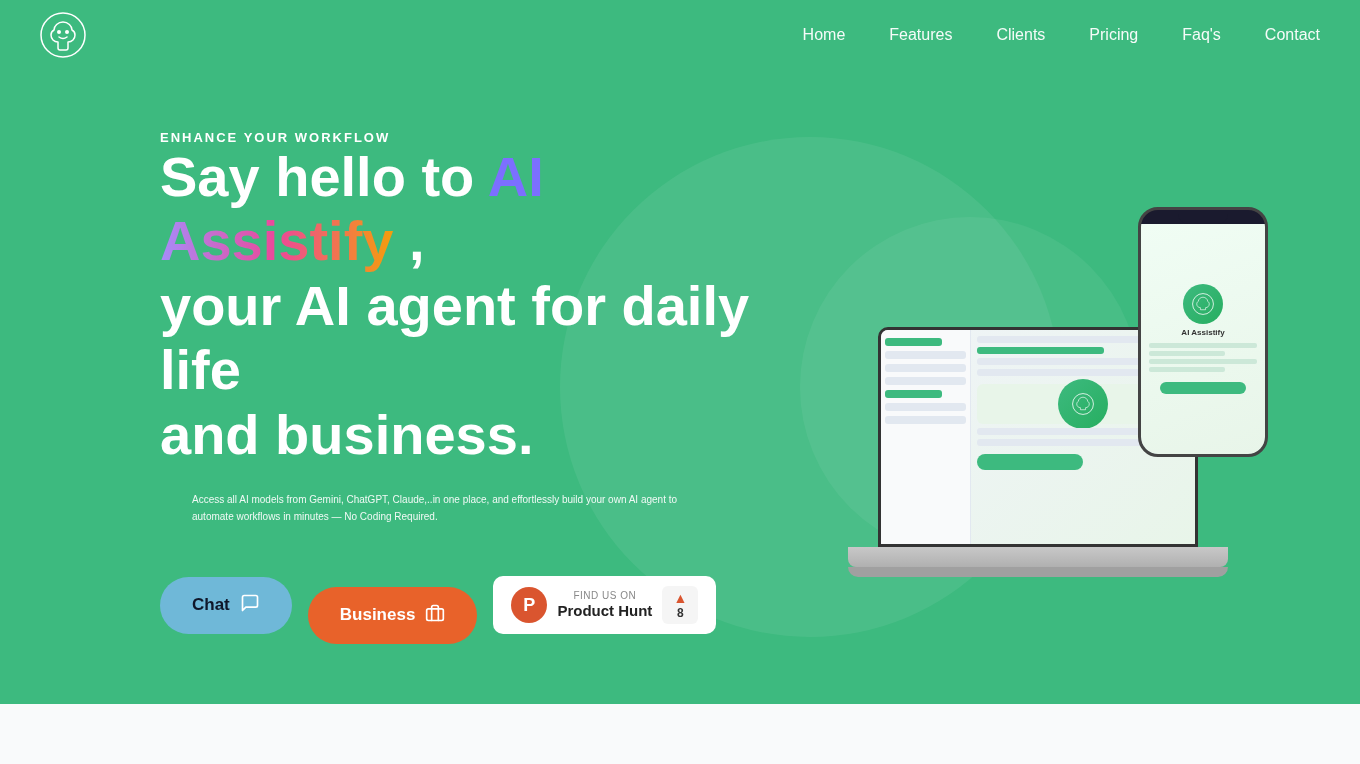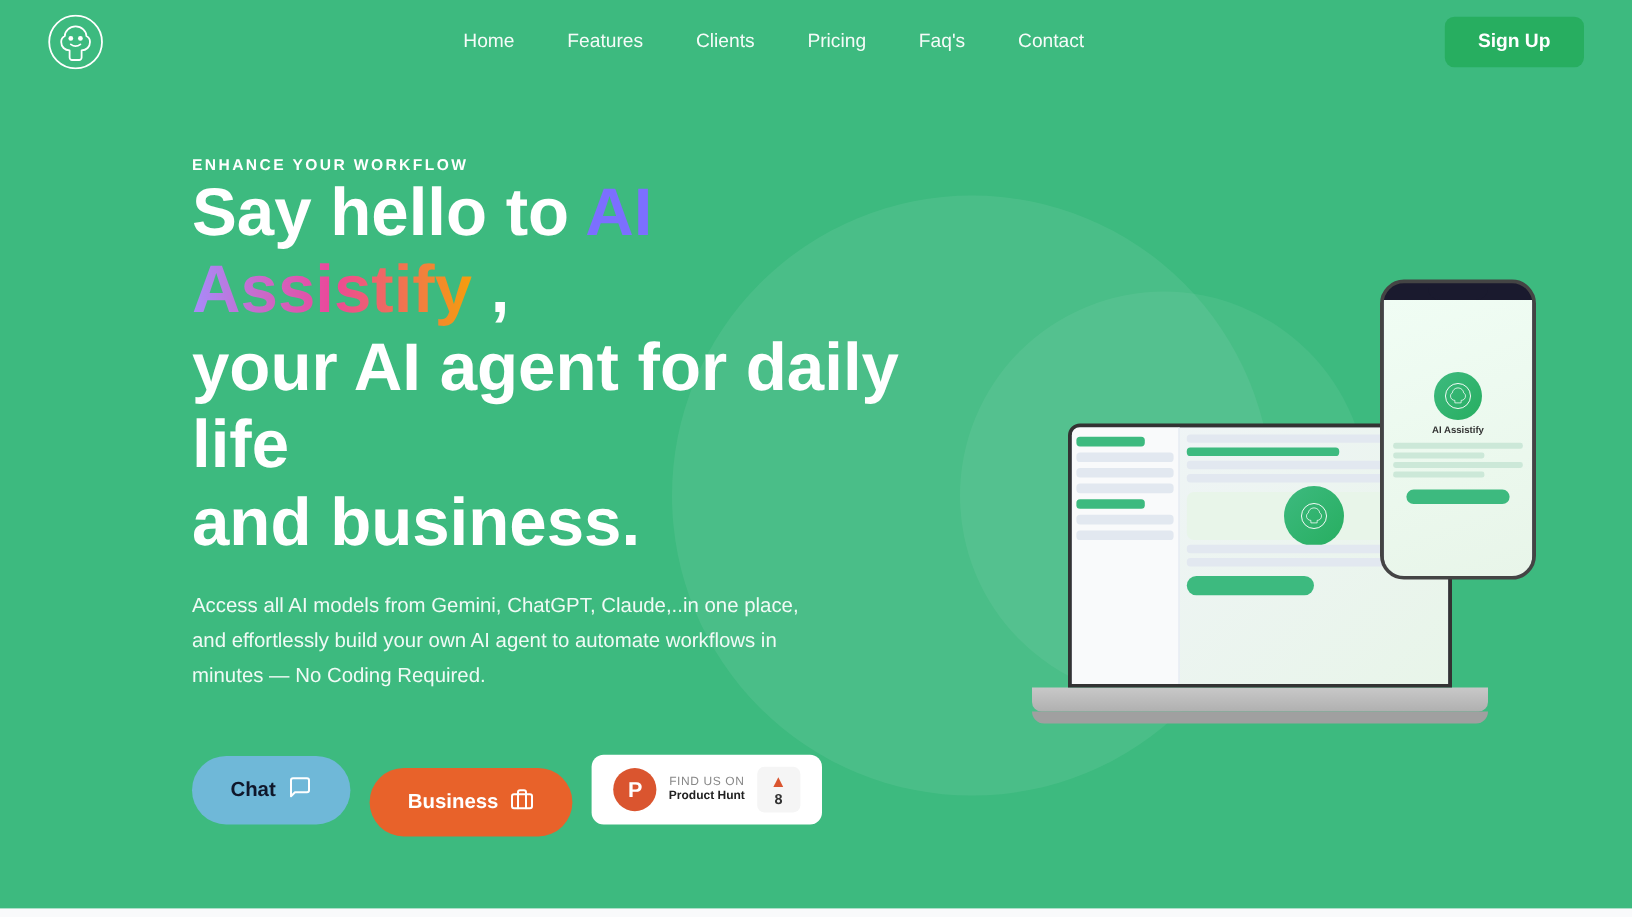--- a/index.html
+++ b/index.html
@@ -107,24 +107,25 @@
       color: #7c6fff;
     }
     .hero-headline .assistify-text {
       background: linear-gradient(90deg, #a78bfa, #ec4899, #f59e0b);
       -webkit-background-clip: text;
       -webkit-text-fill-color: transparent;
       background-clip: text;
     }
     .hero-description {
       color: rgba(255,255,255,0.92);
-      font-size: 17px;
+      font-size: 10px;
       line-height: 1.7;
       max-width: 520px;
       margin-bottom: 42px;
+      margin-left: 32px;
     }
     .hero-actions {
       display: flex;
       gap: 16px;
       align-items: center;
       flex-wrap: wrap;
     }
     .btn-chat {
       background: #6fb8d8;
       color: #0f172a;
@@ -174,41 +175,41 @@
       display: flex;
       align-items: center;
       justify-content: center;
       color: #fff;
       font-weight: 900;
       font-size: 18px;
       flex-shrink: 0;
     }
     .ph-text { display: flex; flex-direction: column; line-height: 1.2; }
     .ph-find { font-size: 10px; color: #888; font-weight: 500; letter-spacing: 0.5px; }
-    .ph-name { font-size: 10px; font-weight: 700; color: #222; }
+    .ph-name { font-size: 15px; font-weight: 700; color: #222; }
     .ph-upvote {
       display: flex;
       flex-direction: column;
       align-items: center;
       background: #f5f5f5;
       border-radius: 6px;
       padding: 4px 10px;
       font-size: 12px;
       font-weight: 700;
       color: #333;
       min-width: 36px;
     }
     .ph-arrow { font-size: 14px; color: #da552f; }
 
     
     .hero-image {
       flex: 0 0 auto;
       position: relative;
       z-index: 2;
-      right: 0;
+      right: 12px;
     }
     .device-mockup {
       position: relative;
       width: 420px;
       height: 380px;
     }
     
     .laptop {
       position: absolute;
       bottom: 0;
@@ -374,21 +375,20 @@
 
   <ul class="nav-links">
     <li><a href="#">Home</a></li>
     <li><a href="#">Features</a></li>
     <li><a href="#">Clients</a></li>
     <li><a href="#">Pricing</a></li>
     <li><a href="#">Faq's</a></li>
     <li><a href="#">Contact</a></li>
   </ul>
 
-  <button class="nav-signup">Sign Up</button>
 </nav>
 
 <section class="hero">
   <div class="hero-content">
     <p class="hero-eyebrow">ENHANCE YOUR WORKFLOW</p>
 
     <h1 class="hero-headline">
       <span>Say hello to </span><span class="ai-text">AI</span><span class="assistify-text"> Assistify</span>&nbsp;,<br>
       your AI agent for daily life<br>
       and business.

